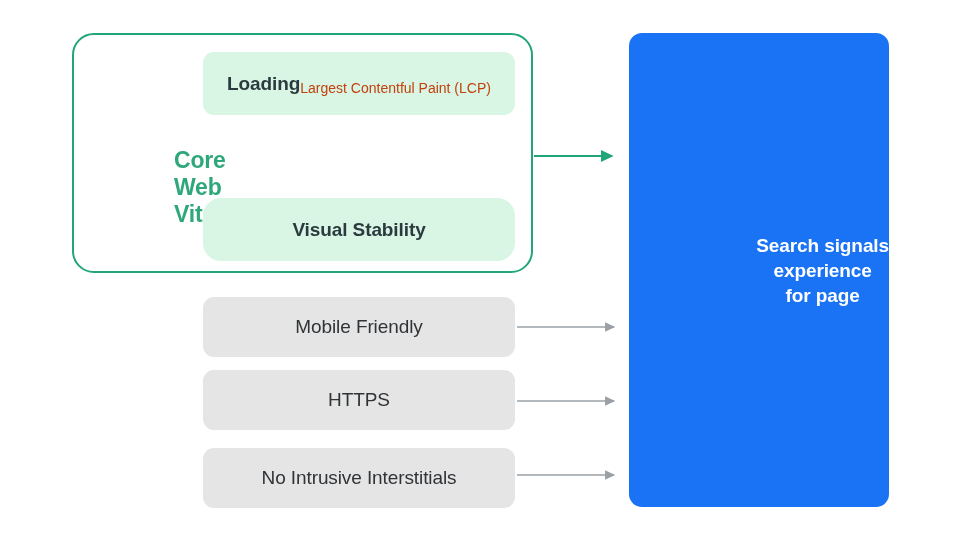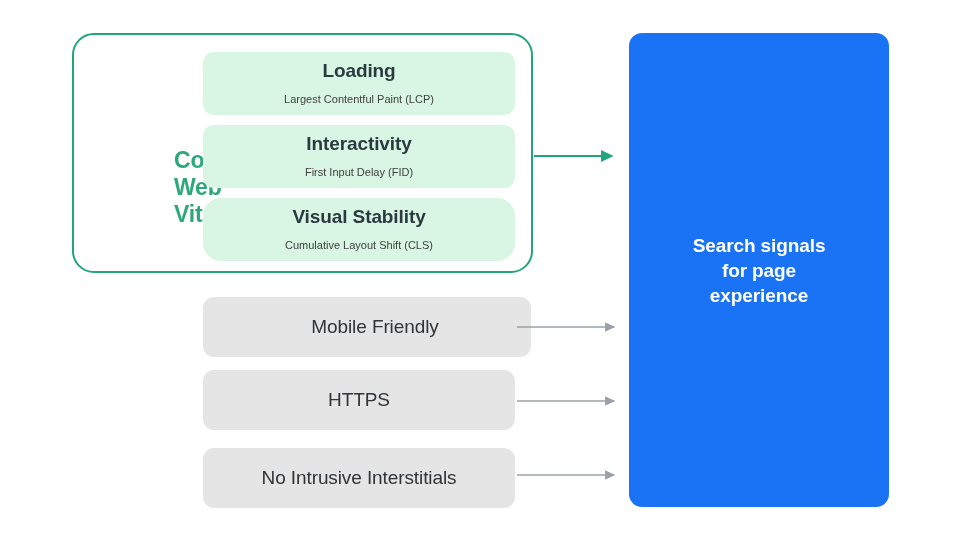--- a/index.html
+++ b/index.html
@@ -48,56 +48,55 @@
   
   .metric-card {
     position: absolute;
     left: 203px;
     width: 312px;
     height: 63px;
     background: #d9f5e4;
     border-radius: 11px;
     box-sizing: border-box;
     display: flex;
-    flex-direction: column;
     align-items: center;
     justify-content: center;
   }
   .metric-card.c1 { top: 52px; }
   .metric-card.c2 { top: 125px; }
   .metric-card.c3 { top: 198px; border-radius: 18px; }
 
   .metric-title {
     color: #2b3a3f;
     font-size: 19px;
     font-weight: bold;
     line-height: 23px;
     letter-spacing: -0.1px;
   }
   .metric-sub {
-    color: #404040;
-    font-size: 11px;
+    color: #c2410c;
+    font-size: 14px;
     font-weight: normal;
     line-height: 17px;
     margin-top: 9px;
   }
 
   
   .gray-box {
     position: absolute;
     left: 203px;
     width: 312px;
     height: 60px;
     background: #e5e5e6;
     border-radius: 11px;
     display: flex;
     align-items: center;
     justify-content: center;
   }
-  .gray-box.g1 { top: 297px; padding-left: 16px; }
+  .gray-box.g1 { top: 297px; }
   .gray-box.g2 { top: 370px; }
   .gray-box.g3 { top: 448px; }
 
   .gray-label {
     color: #303437;
     font-size: 19px;
     font-weight: normal;
     letter-spacing: -0.1px;
   }
 
@@ -105,21 +104,21 @@
   .blue-panel {
     position: absolute;
     left: 629px;
     top: 33px;
     width: 260px;
     height: 474px;
     background: #1a73f5;
     border-radius: 13px;
     display: flex;
     align-items: center;
-    justify-content: center;
+    justify-content: flex-end;
   }
   .blue-text {
     color: #ffffff;
     font-size: 19px;
     font-weight: bold;
     line-height: 25px;
     text-align: center;
     letter-spacing: -0.1px;
   }
   .blue-text span { display: block; }
@@ -144,44 +143,39 @@
       <span>Core</span>
       <span>Web</span>
       <span>Vitals</span>
     </div>
   </div>
 
   <div class="metric-card c1">
     <div class="metric-title">Loading</div>
     <div class="metric-sub">Largest Contentful Paint (LCP)</div>
   </div>
-  <div class="metric-card c2">
-    <div class="metric-title">Interactivity</div>
-    <div class="metric-sub">First Input Delay (FID)</div>
-  </div>
   <div class="metric-card c3">
     <div class="metric-title">Visual Stability</div>
-    <div class="metric-sub">Cumulative Layout Shift (CLS)</div>
   </div>
 
   <div class="gray-box g1">
     <span class="gray-label">Mobile Friendly</span>
   </div>
   <div class="gray-box g2">
     <span class="gray-label">HTTPS</span>
   </div>
   <div class="gray-box g3">
     <span class="gray-label">No Intrusive Interstitials</span>
   </div>
 
   <div class="blue-panel">
     <div class="blue-text">
       <span>Search signals</span>
+      <span>experience</span>
       <span>for page</span>
-      <span>experience</span>
     </div>
   </div>
 
   <svg class="arrows" viewBox="0 0 960 540">
     <defs>
       <marker id="greenHead" markerWidth="7" markerHeight="7" refX="5.6" refY="3.5" orient="auto">
         <path d="M0,0.4 L6.4,3.5 L0,6.6 z" fill="#22a579"></path>
       </marker>
       <marker id="grayHead" markerWidth="7" markerHeight="7" refX="5.6" refY="3.5" orient="auto">
         <path d="M0,0.6 L6.4,3.5 L0,6.4 z" fill="#9aa0a6"></path>

